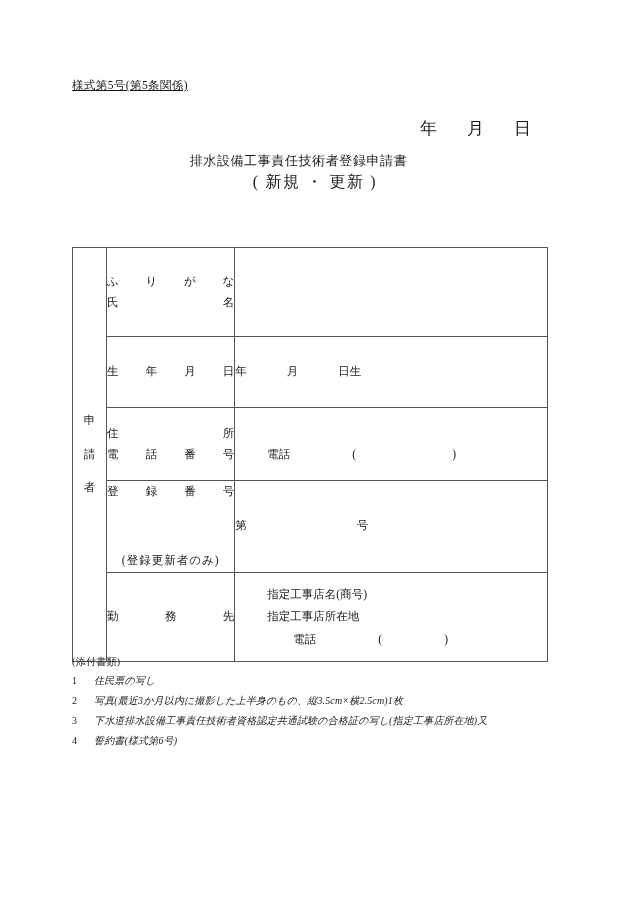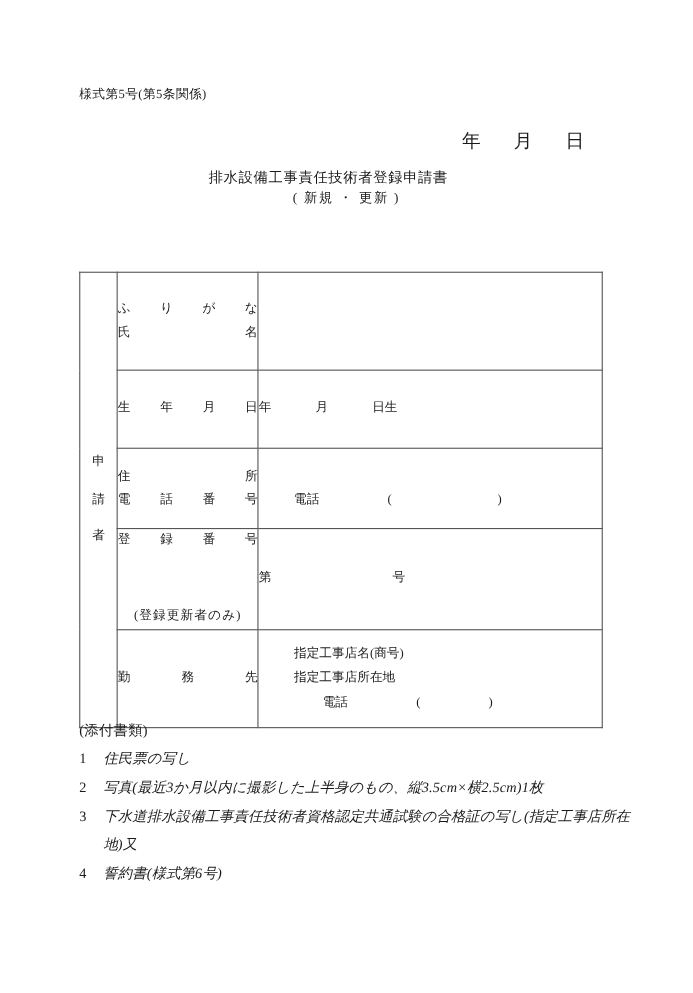--- a/index.html
+++ b/index.html
@@ -24,20 +24,21 @@
   }
 
   
   .form-no {
     position: absolute;
     left: 72px;
     top: 78px;
     font-size: 11.5px;
     letter-spacing: 0.4px;
     white-space: nowrap;
+    text-decoration: underline;
   }
   .date-line {
     position: absolute;
     left: 420px;
     top: 117px;
     font-size: 17px;
     white-space: nowrap;
   }
   .date-line span.gap { display: inline-block; width: 30px; }
 
@@ -49,21 +50,21 @@
     text-align: center;
     font-size: 13px;
     letter-spacing: 0.6px;
   }
   .doc-subtitle {
     position: absolute;
     left: 0;
     top: 172px;
     width: 630px;
     text-align: center;
-    font-size: 12px;
+    font-size: 16px;
     letter-spacing: 1.6px;
   }
   .addressee {
     position: absolute;
     left: 85px;
     top: 208px;
     font-size: 12px;
     letter-spacing: 0.6px;
     white-space: nowrap;
   }
@@ -134,21 +135,21 @@
 
   .work-lines { padding: 0 0 0 32px; line-height: 1.95; }
   .work-tel { padding-left: 26px; }
 
   
   .attach {
     position: absolute;
     left: 72px;
     top: 652px;
     width: 510px;
-    font-size: 13px;
+    font-size: 10px;
   }
   .attach-title { line-height: 1.9; letter-spacing: 0.3px; }
   .attach-item {
     display: flex;
     line-height: 2.0;
   }
   .attach-num { width: 22px; flex: 0 0 22px; }
   .attach-text { flex: 1 1 auto; letter-spacing: 0.15px; font-style: italic; }
   .attach-cont {
     padding-left: 33px;

